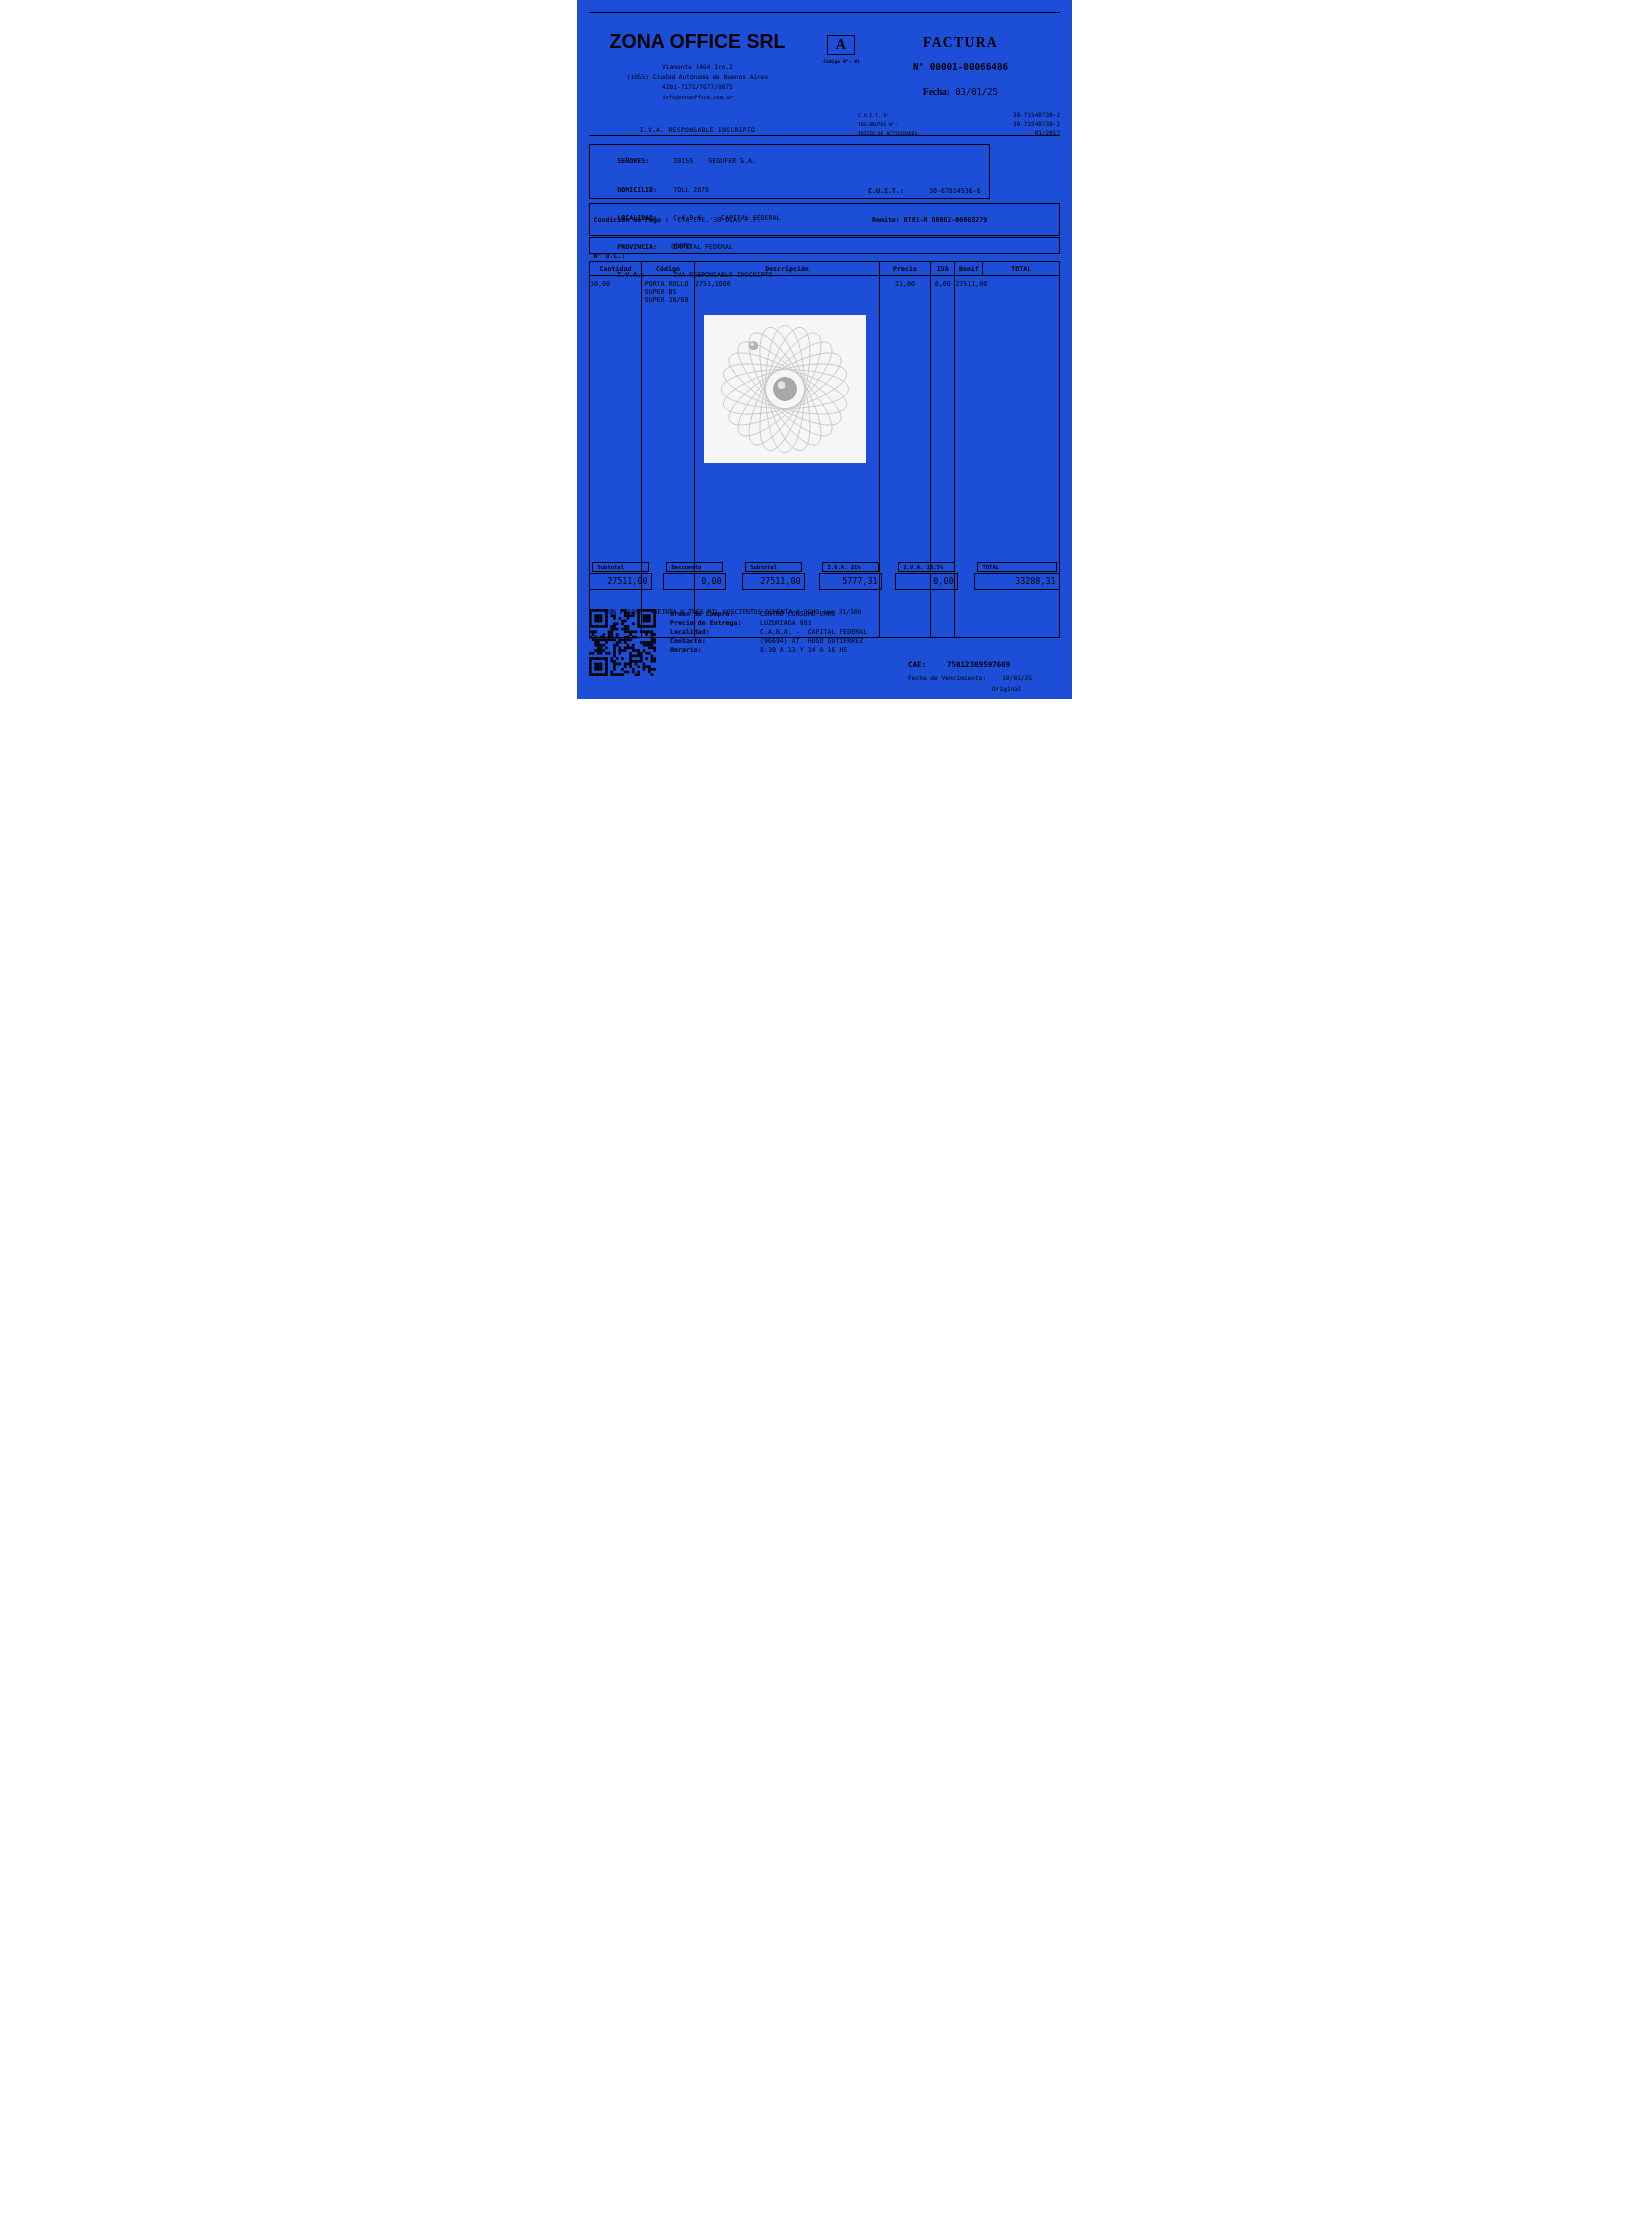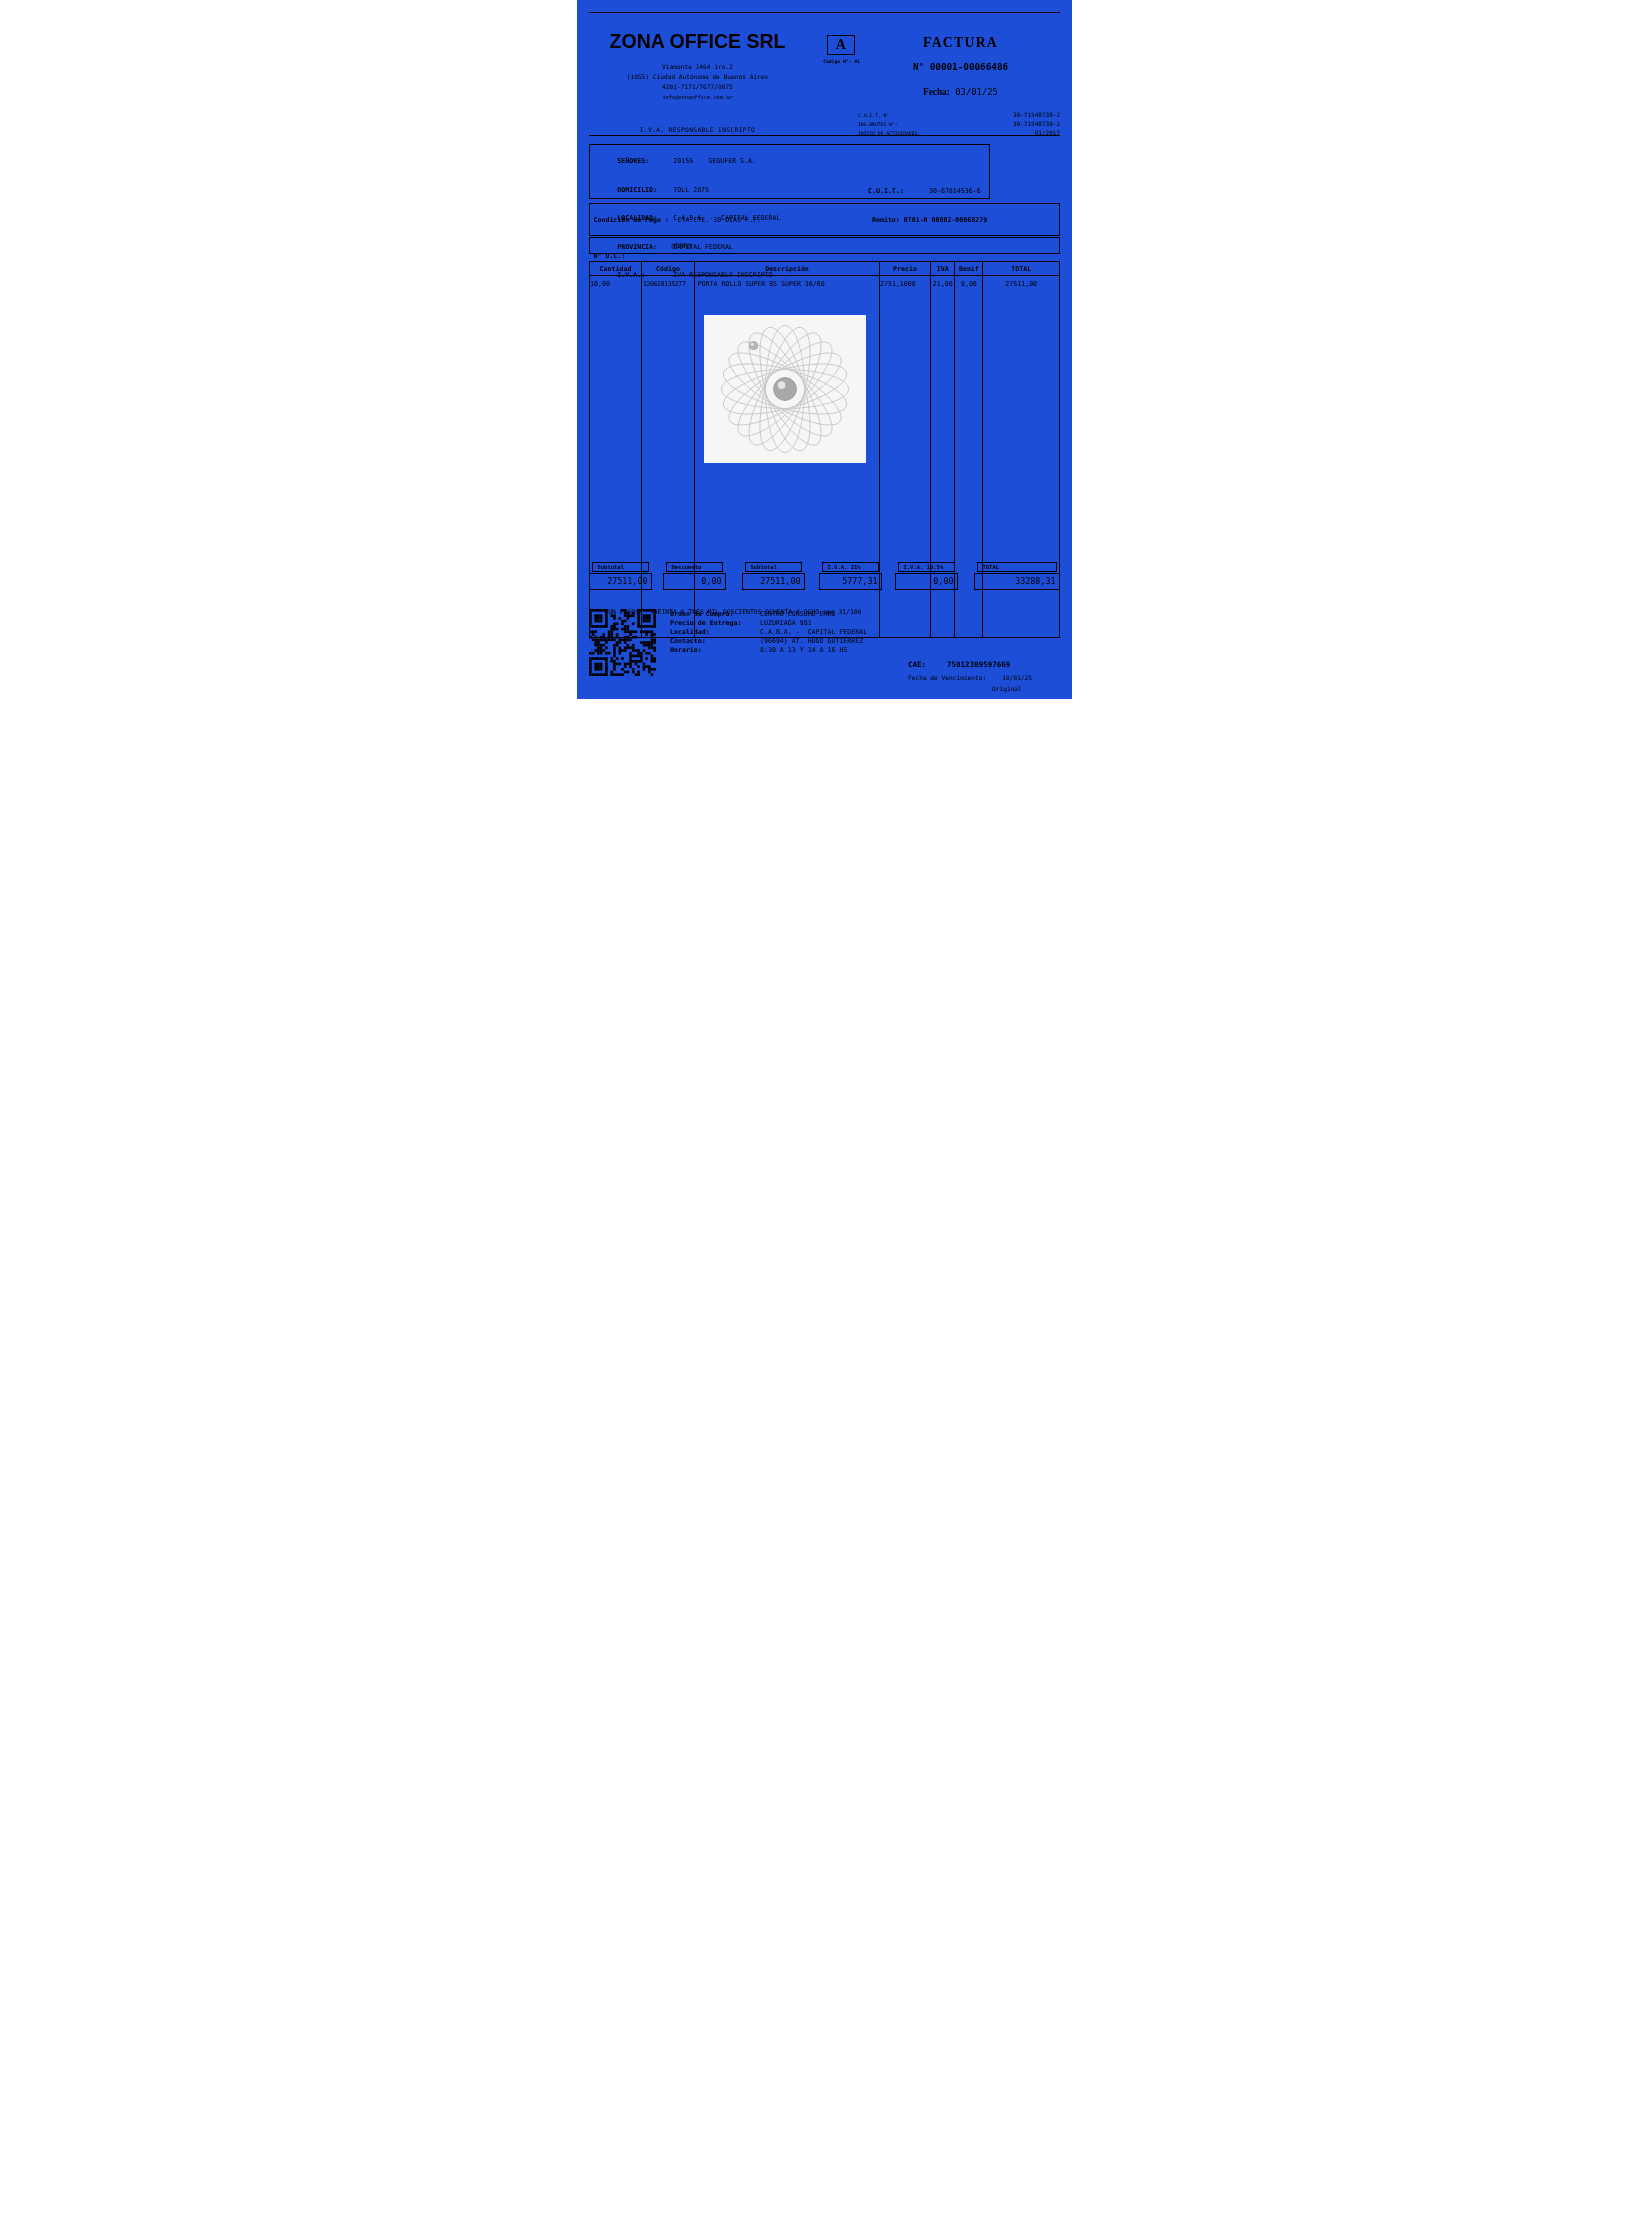--- a/index.html
+++ b/index.html
@@ -156,21 +156,20 @@
   <div class="abs items-table">
     <div class="th">Cantidad</div>
     <div class="th">Código</div>
     <div class="th">Descripción</div>
     <div class="th">Precio</div>
     <div class="th">IVA</div>
     <div class="th">Bonif</div>
     <div class="th no-r">TOTAL</div>
 
     <div class="td ta-r">10,00</div>
-    <div class="td td-codigo">120628135277</div>
     <div class="td pl">PORTA ROLLO SUPER BS SUPER 30/60</div>
     <div class="td ta-r">2751,1000</div>
     <div class="td ta-c">21,00</div>
     <div class="td ta-c">0,00</div>
     <div class="td ta-c no-r">27511,00</div>
 
     <div class="watermark">
       <svg width="146" height="136" viewBox="0 0 340 320">
         <g fill="none" stroke="#c6c6c6" stroke-width="2">
           <ellipse cx="170" cy="160" rx="150" ry="46" transform="rotate(0 170 160)"></ellipse>

